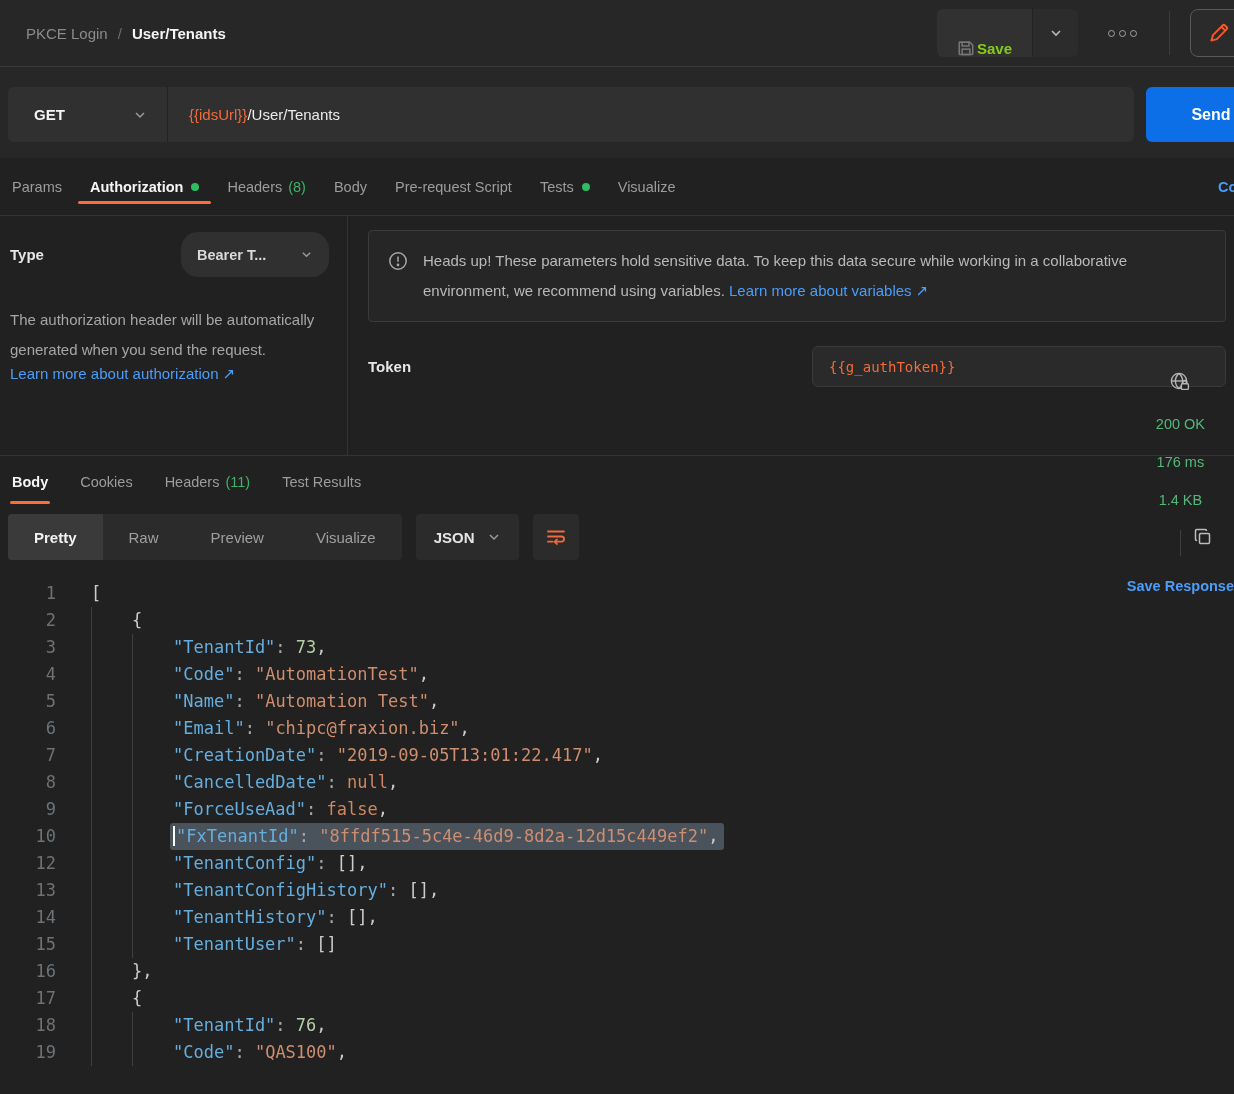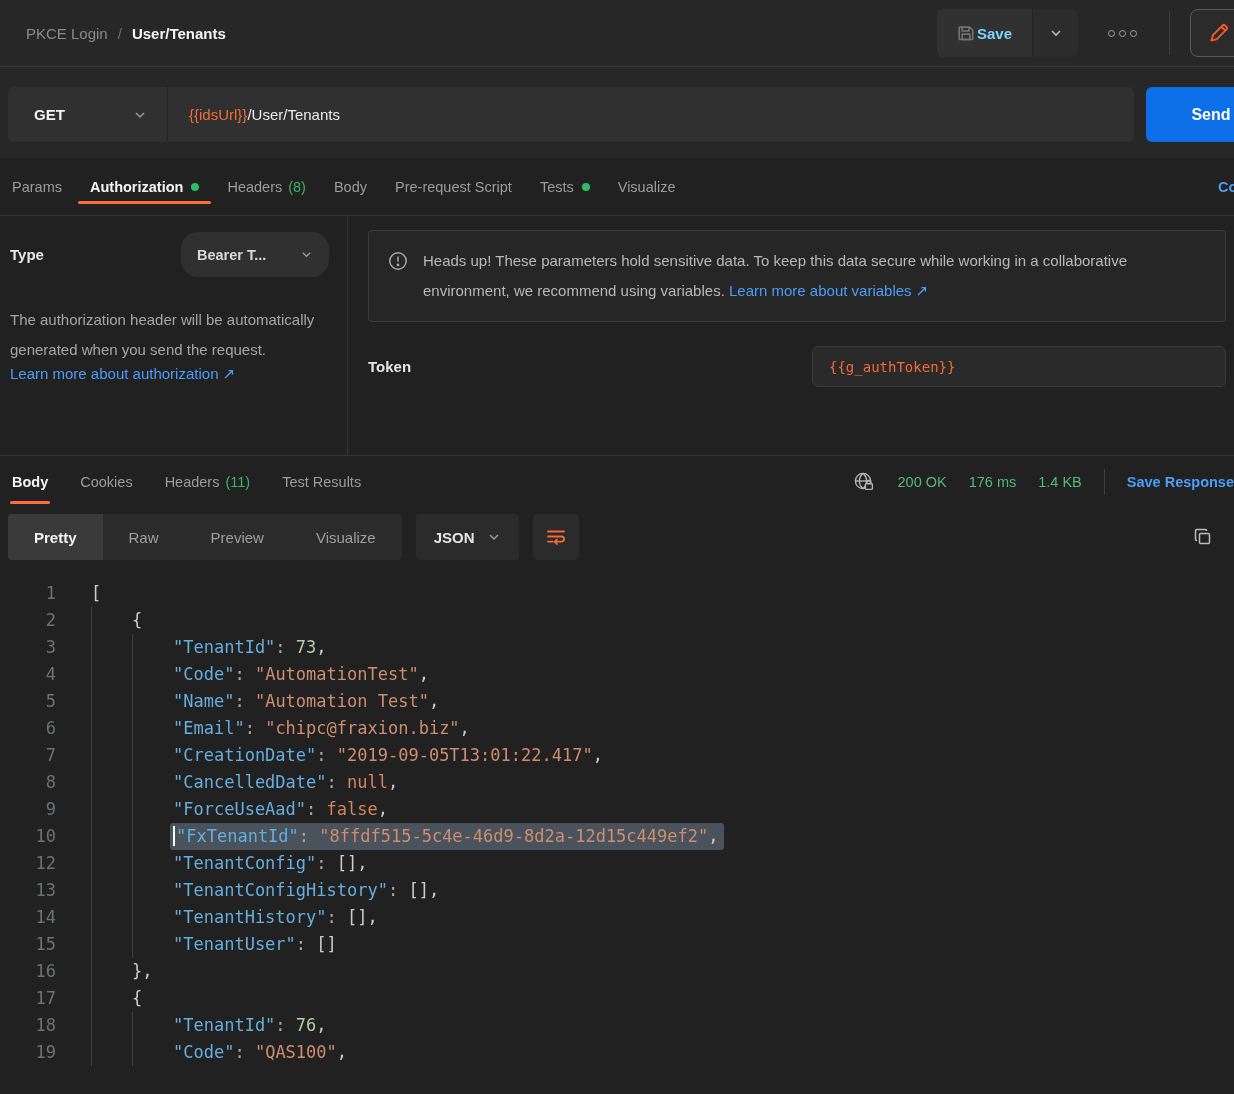--- a/index.html
+++ b/index.html
@@ -9,22 +9,22 @@
 
   
   .topbar { height:67px; background:#272727; border-bottom:1px solid #3a3a3a;
             display:flex; align-items:center; padding-left:26px; }
   .breadcrumb { display:flex; align-items:flex-start; gap:10px; font-size:15px; }
   .bc-parent { color:#8b8b8b; }
   .bc-sep { color:#6d6d6d; }
   .bc-current { color:#f5f5f5; font-weight:700; }
   .topbar-right { margin-left:auto; display:flex; align-items:center; }
   .save-split { display:flex; height:48px; }
-  .save-btn { display:flex; align-items:center; gap:2px; padding:0 20px; background:#313131;
-              border:none; border-radius:6px 0 0 6px; color:#7dd3fc; font-size:15px; font-weight:600; cursor:pointer; }
+  .save-btn { display:flex; align-items:flex-end; gap:2px; padding:0 20px; background:#313131;
+              border:none; border-radius:6px 0 0 6px; color:#84cc16; font-size:15px; font-weight:600; cursor:pointer; }
   .save-caret { width:46px; background:#2c2c2c; border:none; border-left:1px solid #232323;
                 border-radius:0 6px 6px 0; color:#b9b9b9; display:flex; align-items:center; justify-content:center; cursor:pointer; }
   .more-btn { margin-left:22px; background:none; border:none; display:flex; gap:4px; align-items:center; cursor:pointer; padding:8px; }
   .more-btn i { width:7px; height:7px; border:1.5px solid #a2a2a2; border-radius:50%; display:block; }
   .vdiv { width:1px; height:44px; background:#3c3c3c; margin:0 20px 0 24px; }
   .edit-btn { width:58px; height:48px; background:#2b2b2b; border:1px solid #5a5a5a; border-radius:8px;
               display:flex; align-items:center; justify-content:center; margin-right:-14px; cursor:pointer; }
 
   
   .request-row { display:flex; align-items:center; background:#272727; padding:20px 0 16px 8px; }
@@ -71,21 +71,21 @@
                  border-radius:6px; display:flex; align-items:center; padding-left:16px;
                  font-family:"DejaVu Sans Mono",monospace; font-size:14px; color:var(--variable-orange); cursor:text; }
 
   
   .resp-header { height:52px; display:flex; align-items:center; padding:0 0 0 10px; }
   .rtab { position:relative; height:100%; display:flex; align-items:center; padding:0 2px; margin-right:28px;
           font-size:14.5px; color:#9c9c9c; cursor:pointer; white-space:nowrap; }
   .rtab.active { color:#f5f5f5; font-weight:600; }
   .rtab.active::after { content:""; position:absolute; left:0; right:0; bottom:4px; height:3px;
                         border-radius:2px; background:var(--accent-orange); }
-  .resp-meta { margin-left:auto; display:flex; align-items:center; gap:22px; white-space:nowrap; }
+  .resp-meta { margin-left:auto; display:flex; align-items:center; gap:22px; white-space:nowrap;flex-direction:column; }
   .meta-green { color:var(--green-status); font-size:14.5px; }
   .meta-div { width:1px; height:26px; background:#3f3f3f; }
   .save-resp { color:var(--link-blue); font-size:14.5px; font-weight:700; cursor:pointer; }
 
   
   .resp-toolbar { height:58px; display:flex; align-items:center; padding-left:8px; }
   .segmented { display:flex; height:46px; background:#2b2b2b; border-radius:4px; overflow:hidden; }
   .seg { height:100%; display:flex; align-items:center; padding:0 26px; font-size:15px; color:#9f9f9f;
          background:transparent; border:none; cursor:pointer; }
   .seg.active { background:#3a3a3a; color:#f2f2f2; font-weight:600; }

